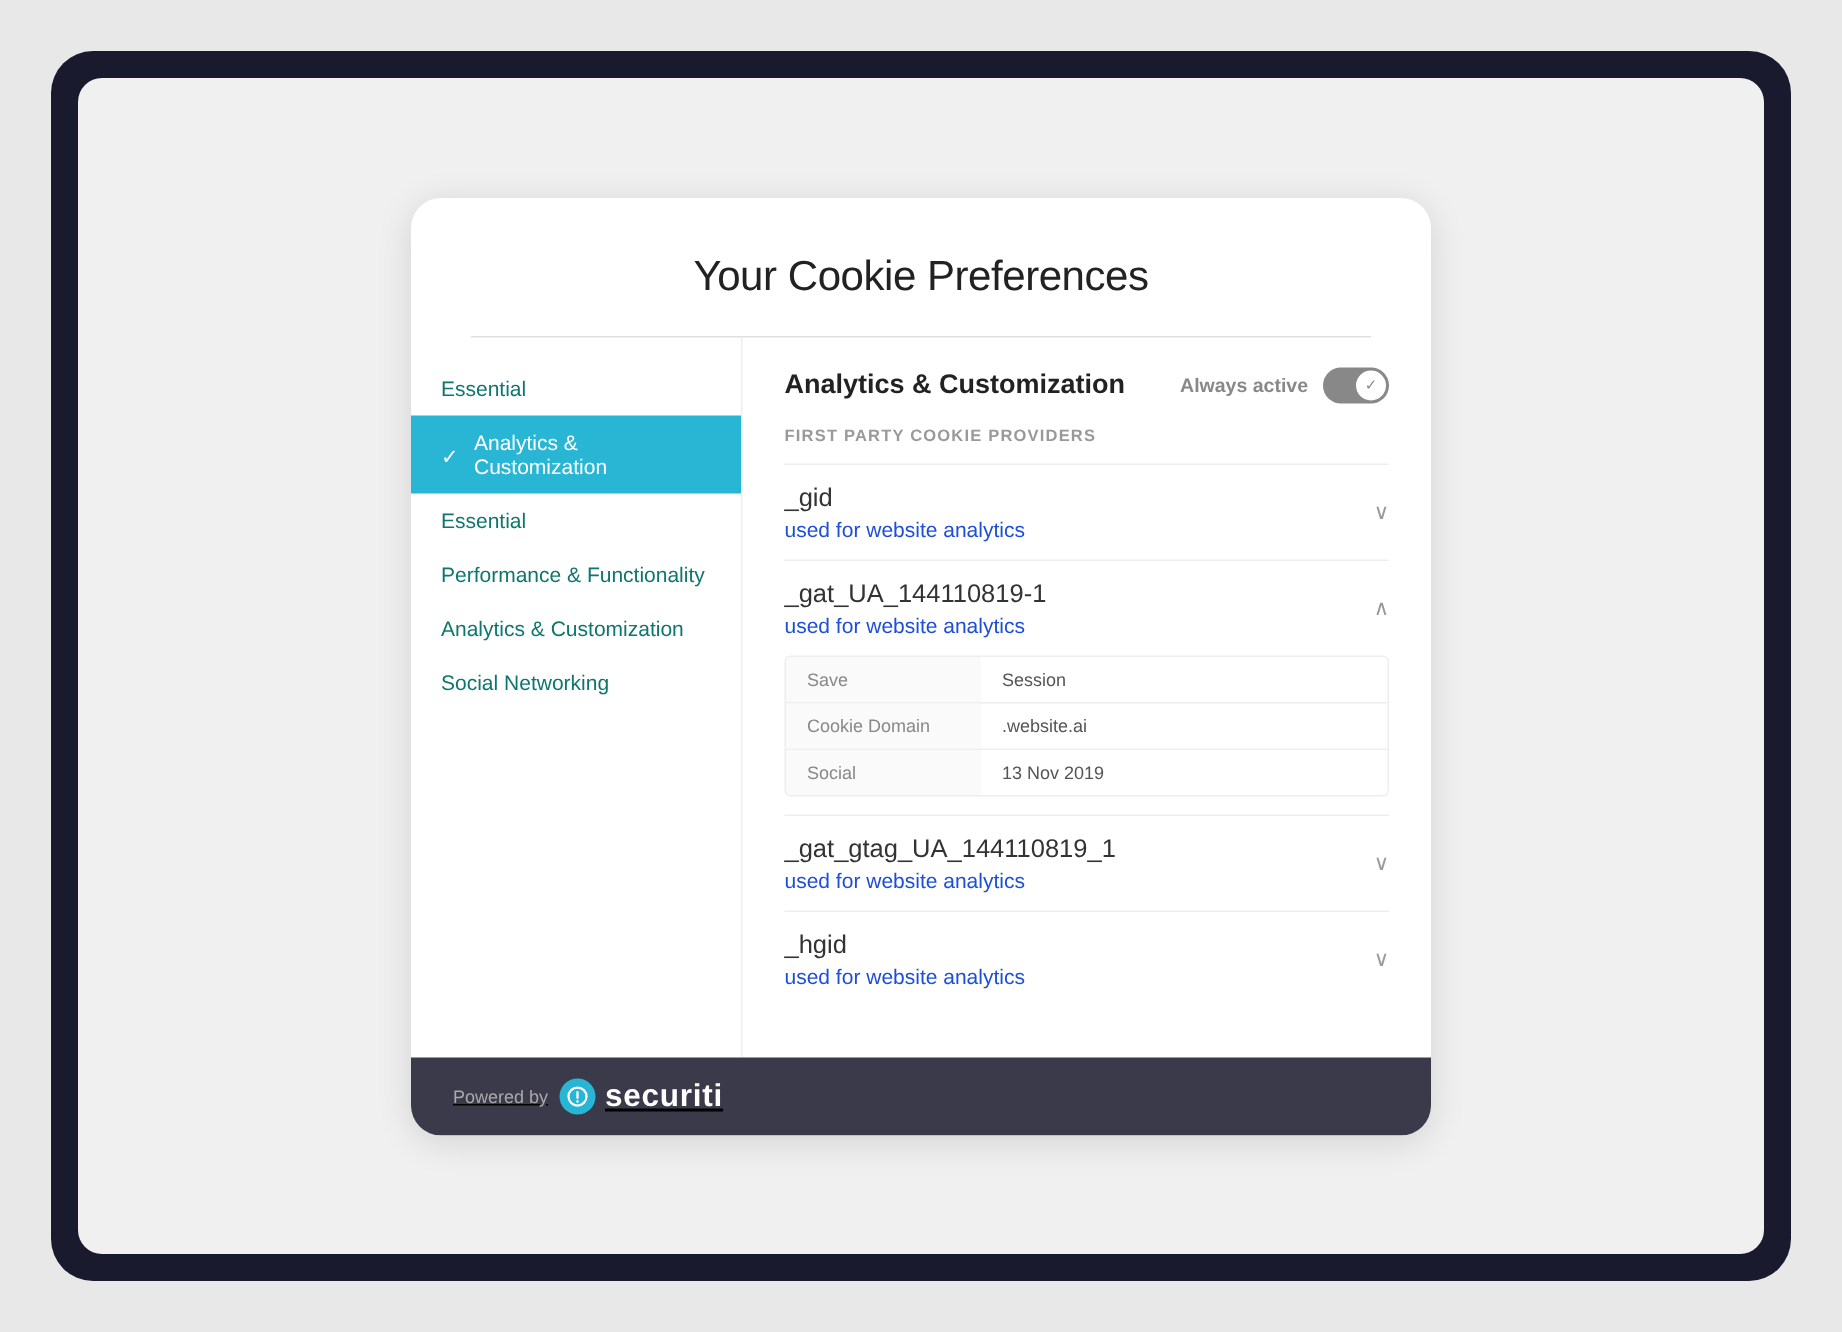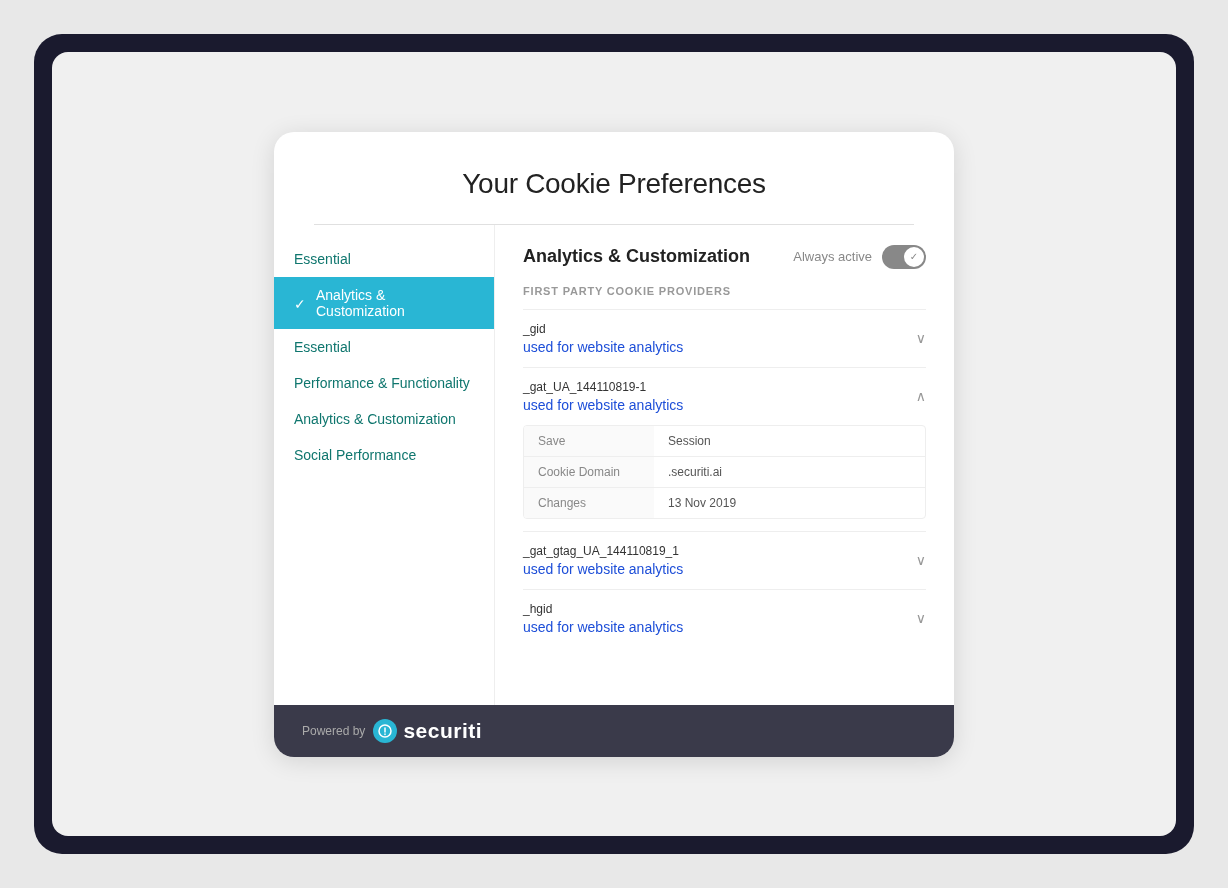--- a/index.html
+++ b/index.html
@@ -122,20 +122,21 @@
 
     .always-active-area {
       display: flex;
       align-items: center;
       gap: 10px;
     }
 
     .always-active-label {
       font-size: 13px;
       color: #888;
+      font-weight: bold;
     }
 
     .toggle-switch {
       width: 44px;
       height: 24px;
       background: #888;
       border-radius: 12px;
       position: relative;
       cursor: pointer;
       display: flex;
@@ -175,21 +176,21 @@
     }
 
     .cookie-item-header {
       display: flex;
       align-items: center;
       justify-content: space-between;
       cursor: pointer;
     }
 
     .cookie-name {
-      font-size: 12px;
+      font-size: 17px;
       font-weight: 500;
       color: #333;
     }
 
     .cookie-desc {
       font-size: 14px;
       color: #1d4ed8;
       margin-top: 3px;
     }
 
@@ -229,20 +230,21 @@
       font-size: 12px;
       color: #555;
     }
 
     .modal-footer {
       background: #3a3a4a;
       padding: 14px 28px;
       display: flex;
       align-items: center;
       justify-content: space-between;
+      text-decoration: underline;
     }
 
     .powered-by {
       display: flex;
       align-items: center;
       gap: 8px;
       color: #aaa;
       font-size: 12px;
     }
 
@@ -309,21 +311,21 @@
           <div class="sidebar-item">
             <span>Essential</span>
           </div>
           <div class="sidebar-item">
             <span>Performance &amp; Functionality</span>
           </div>
           <div class="sidebar-item">
             <span>Analytics &amp; Customization</span>
           </div>
           <div class="sidebar-item">
-            <span>Social Performance</span>
+            <span>Social Networking</span>
           </div>
         </div>
 
         <div class="content-area">
           <div class="content-header">
             <span class="content-title">Analytics &amp; Customization</span>
             <div class="always-active-area">
               <span class="always-active-label">Always active</span>
               <div class="toggle-switch">
                 <div class="knob">
@@ -353,24 +355,24 @@
               </div>
               <span class="chevron-icon">∧</span>
             </div>
             <div class="cookie-details">
               <div class="detail-row">
                 <span class="detail-label">Save</span>
                 <span class="detail-value">Session</span>
               </div>
               <div class="detail-row">
                 <span class="detail-label">Cookie Domain</span>
-                <span class="detail-value">.securiti.ai</span>
+                <span class="detail-value">.website.ai</span>
               </div>
               <div class="detail-row">
-                <span class="detail-label">Changes</span>
+                <span class="detail-label">Social</span>
                 <span class="detail-value">13 Nov 2019</span>
               </div>
             </div>
           </div>
 
           <div class="cookie-item">
             <div class="cookie-item-header">
               <div>
                 <div class="cookie-name">_gat_gtag_UA_144110819_1</div>
                 <div class="cookie-desc">used for website analytics</div>

